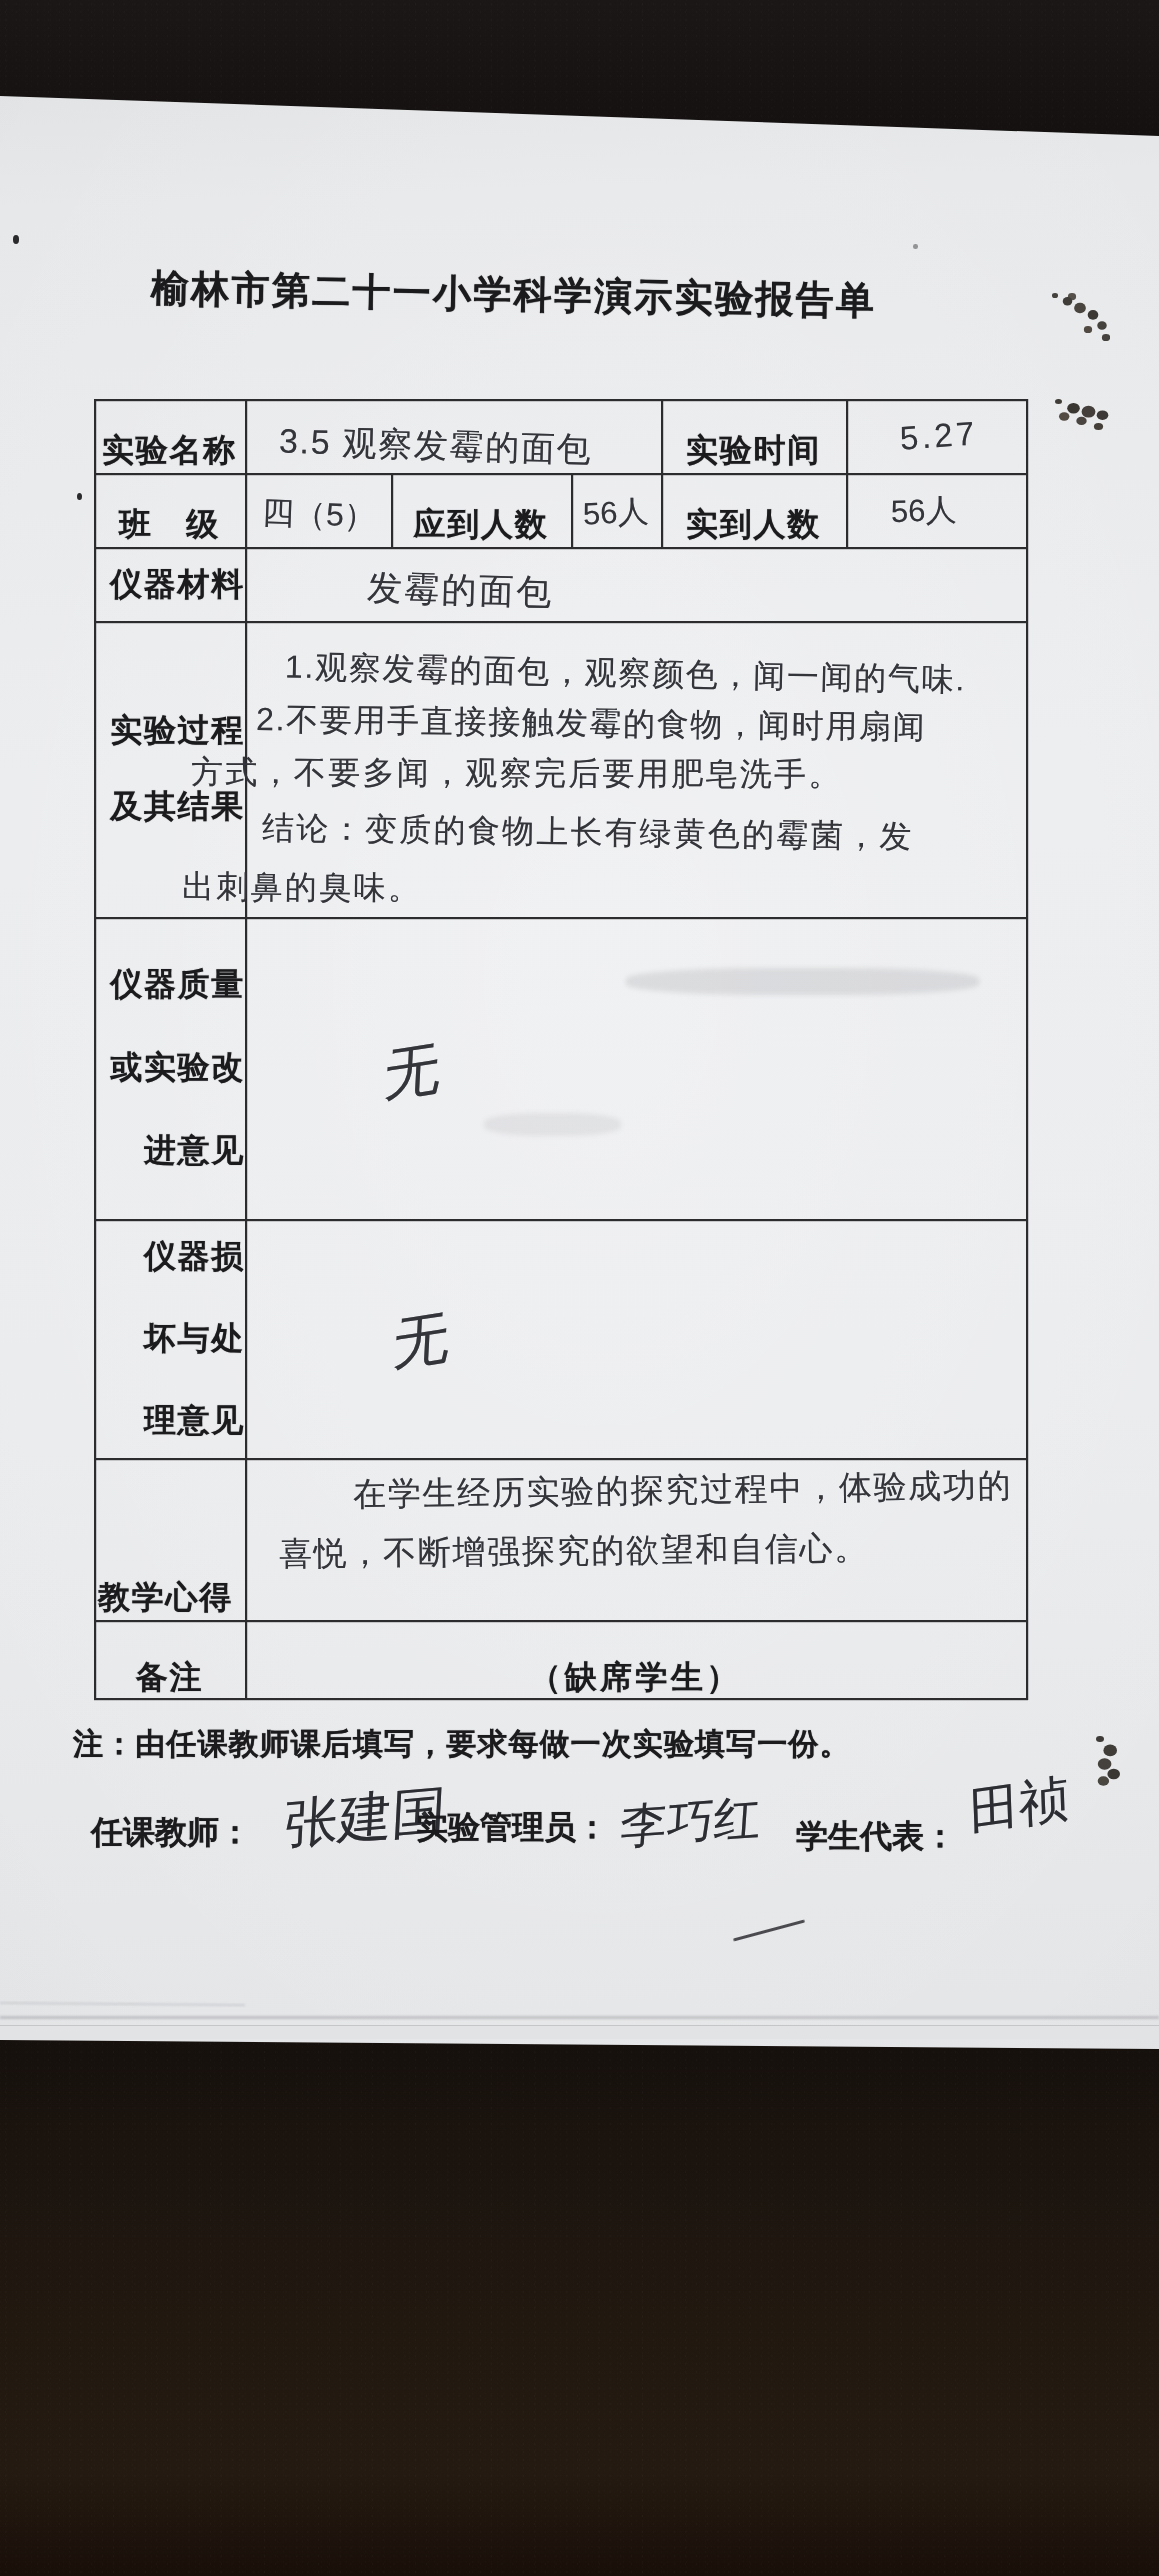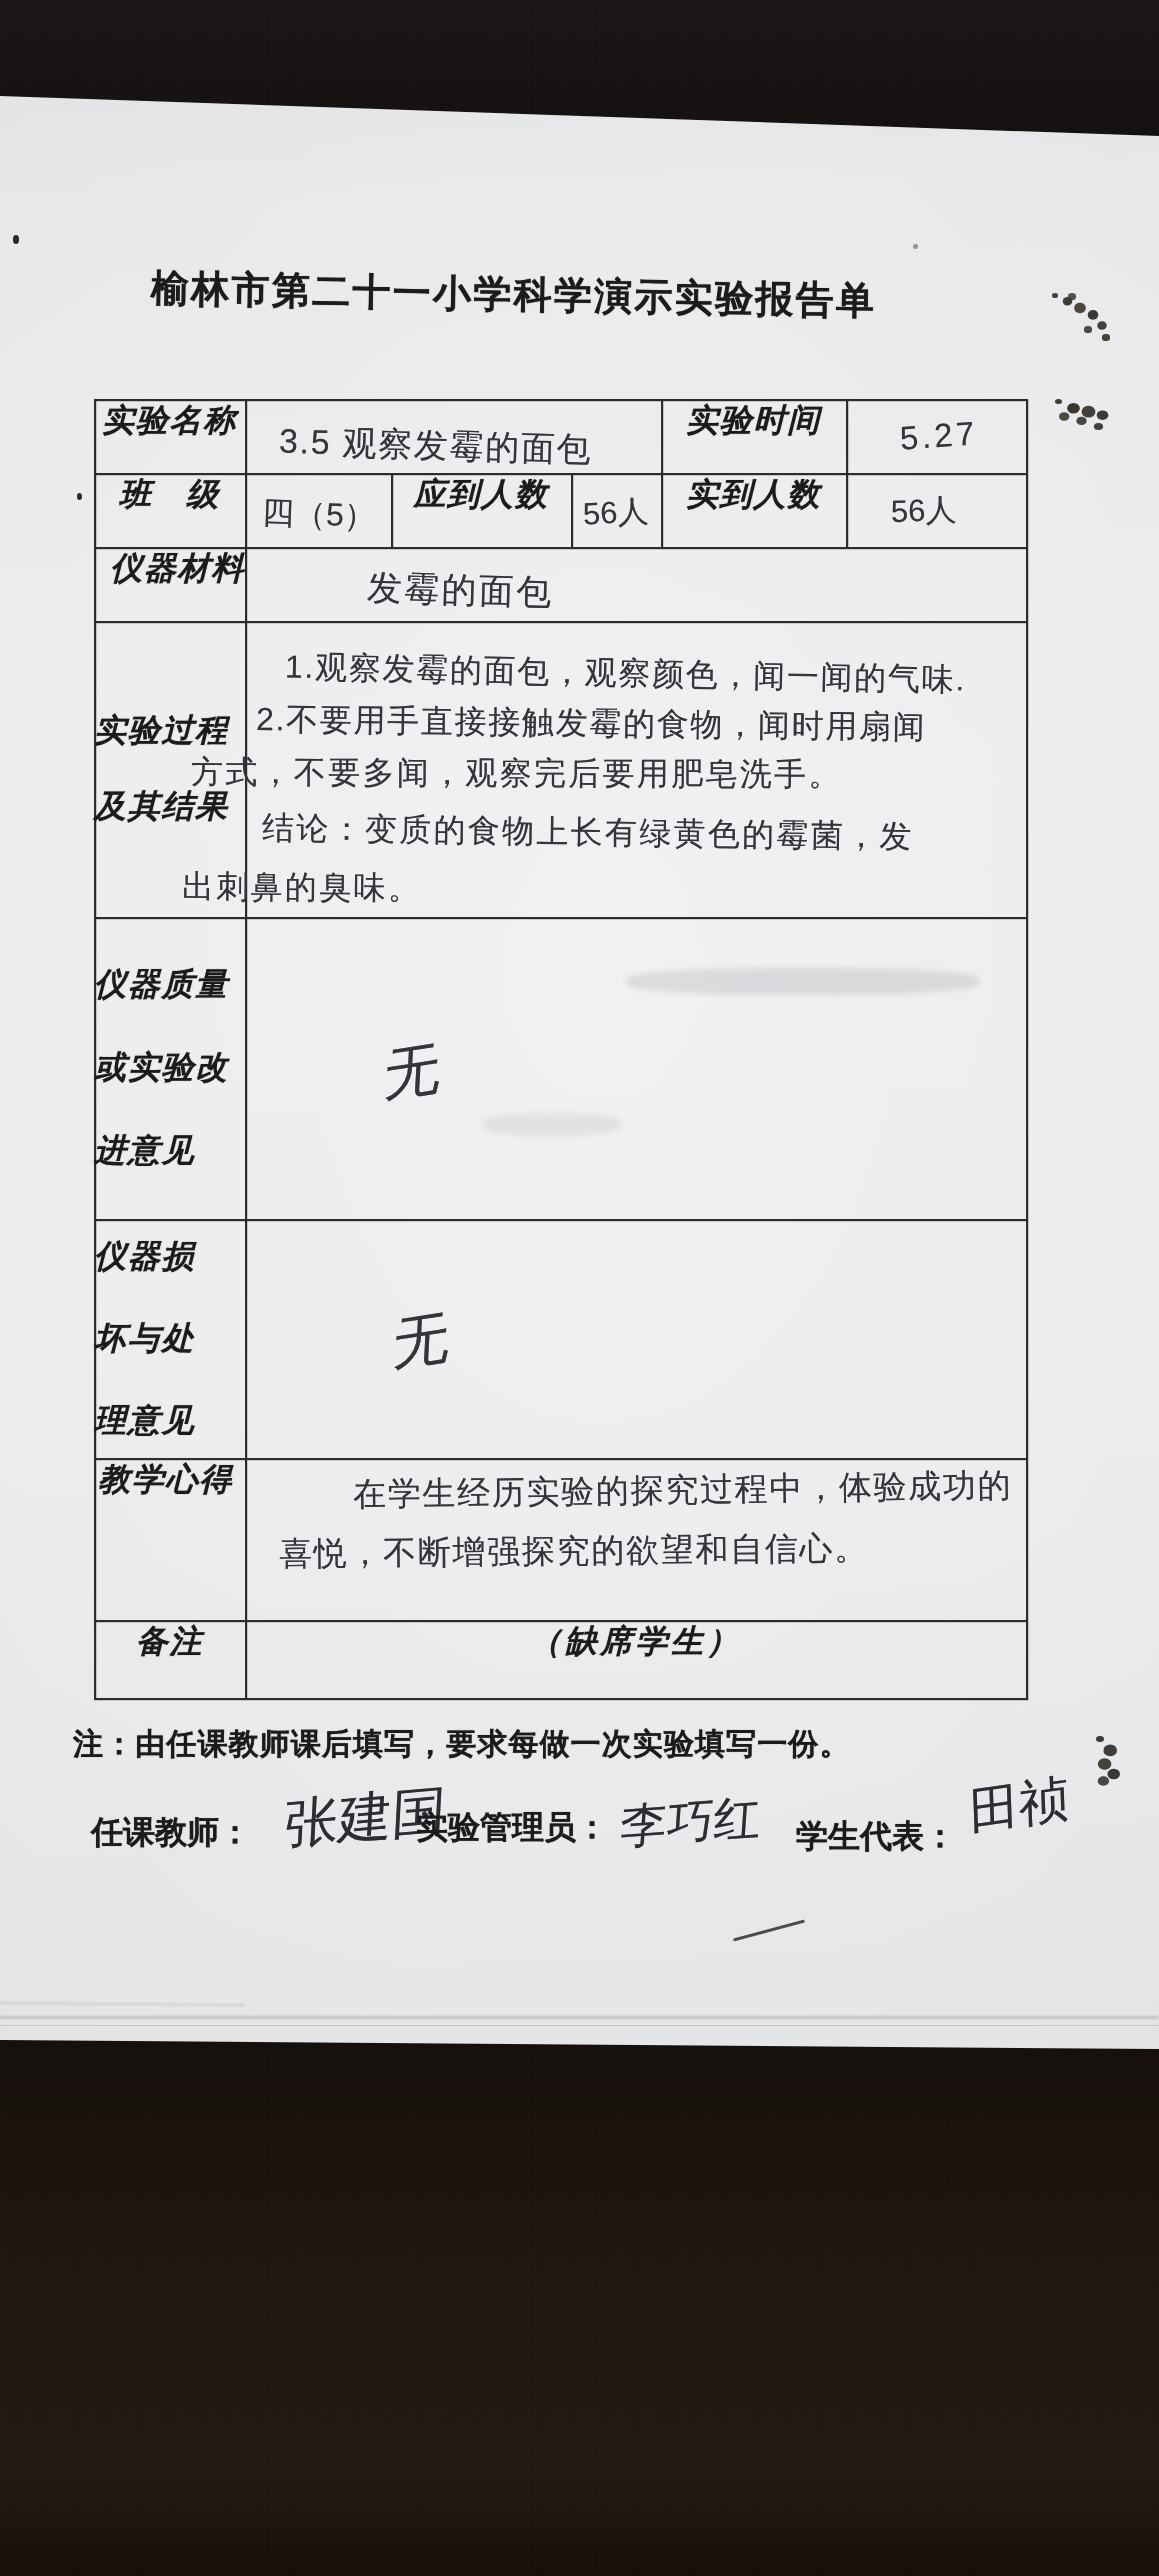--- a/index.html
+++ b/index.html
@@ -28,21 +28,21 @@
   .printed{position:absolute;font-weight:700;color:#1b1b1e;white-space:nowrap;
       text-shadow:0 0 0.9px rgba(22,22,25,.55),0.3px 0.3px 0 rgba(25,25,28,.35);}
   .hand{position:absolute;color:#34343b;font-weight:500;white-space:nowrap;
       text-shadow:0 0 0.6px rgba(40,40,48,.45);}
   .title{font-size:38px;letter-spacing:2.3px;transform:rotate(1deg);transform-origin:left center;}
 
   
   .table{position:absolute;left:94px;top:399px;width:934px;height:1301px;}
   .hline{position:absolute;height:2.3px;background:#2c2c2f;box-shadow:0 0.6px 0.6px rgba(44,44,48,.4);}
   .vline{position:absolute;width:1.7px;background:#2c2c2f;box-shadow:0.6px 0 0.6px rgba(44,44,48,.35);}
-  .cell{position:absolute;display:flex;align-items:flex-start;justify-content:center;font-style:italic;}
+  .cell{position:absolute;display:flex;align-items:flex-end;justify-content:center;}
   .cell-col{flex-direction:column;}
   .lab{font-weight:700;color:#1b1b1e;font-size:32px;letter-spacing:1.7px;white-space:nowrap;
       text-shadow:0 0 0.9px rgba(22,22,25,.5);}
 
   
   .smudge{position:absolute;border-radius:50%;filter:blur(0.6px);}
   .ghost{position:absolute;background:rgba(110,112,120,.16);filter:blur(2.8px);border-radius:40%;}
   .pen-dash{position:absolute;width:74px;height:2.8px;background:#4b4b4f;border-radius:1.7px;
       transform:rotate(-15deg);filter:blur(0.6px);}
   .fleck{position:absolute;background:#2a2a2c;border-radius:50%;}

